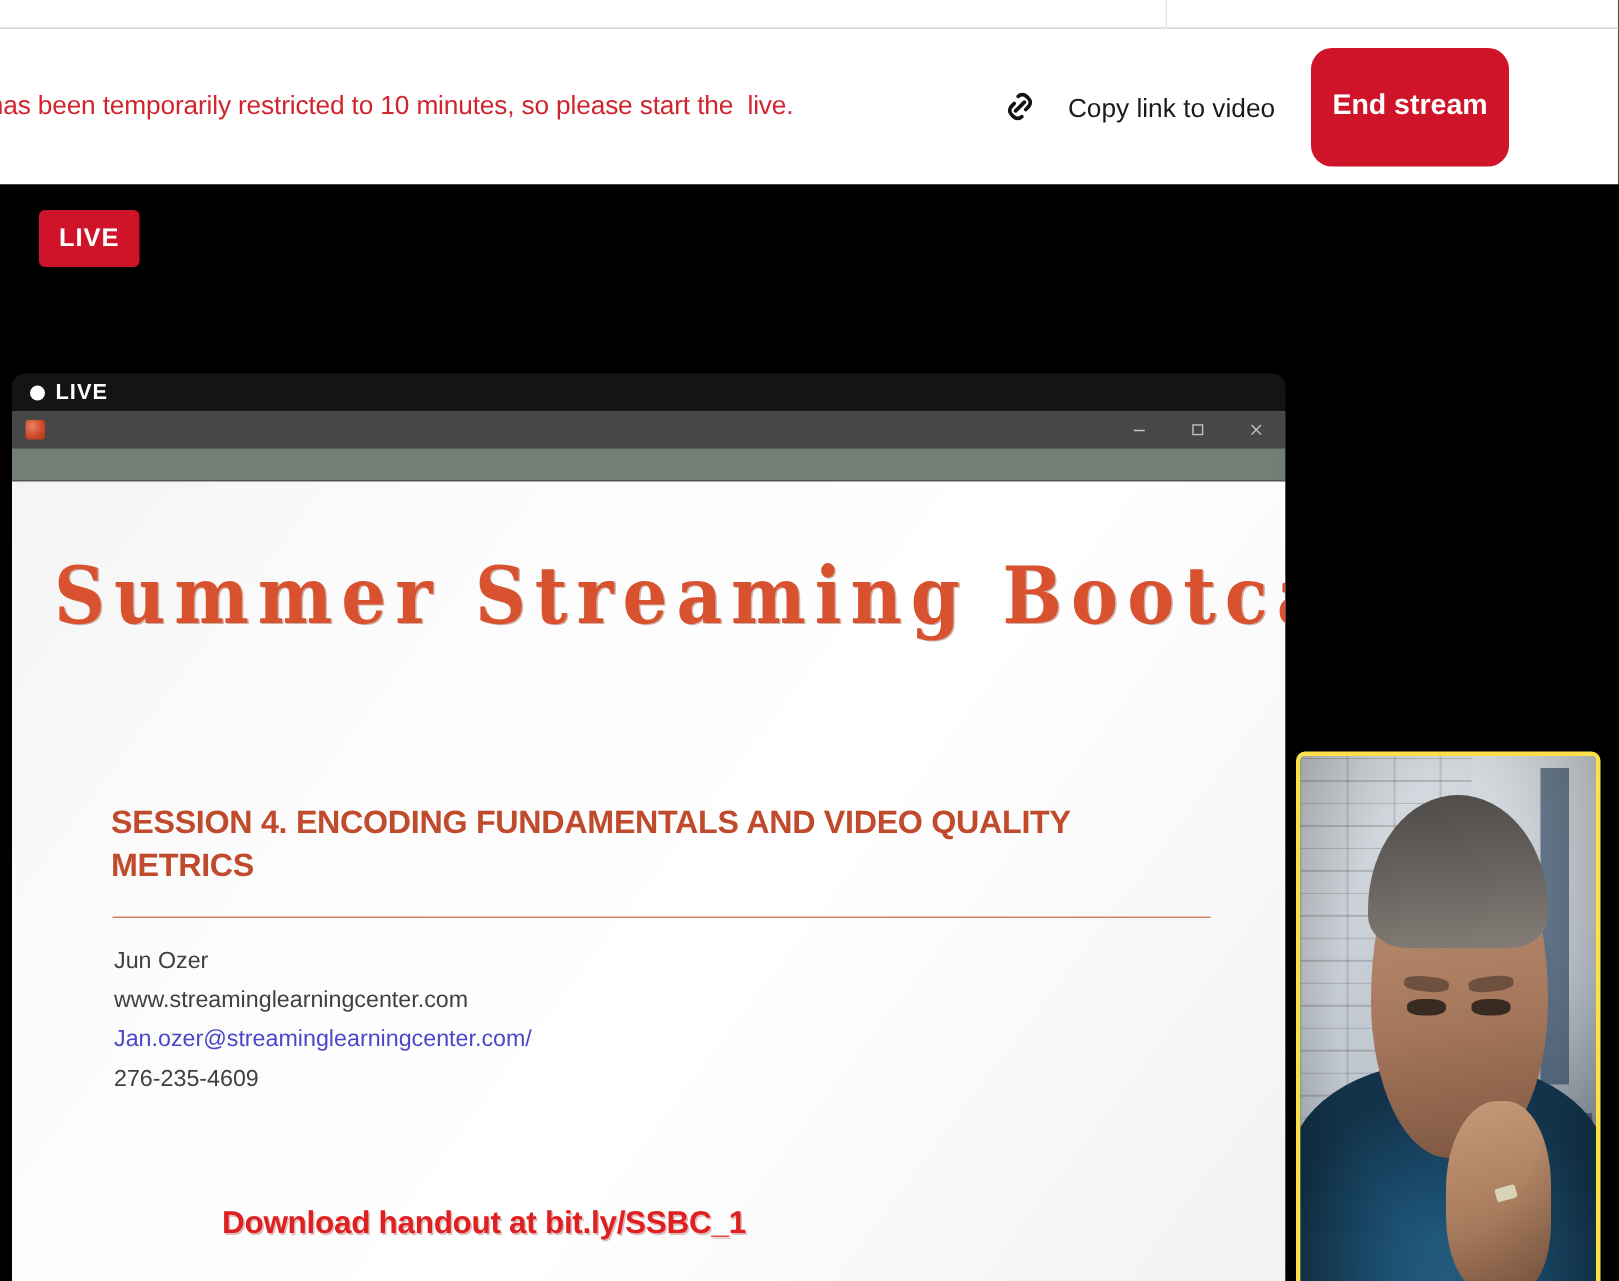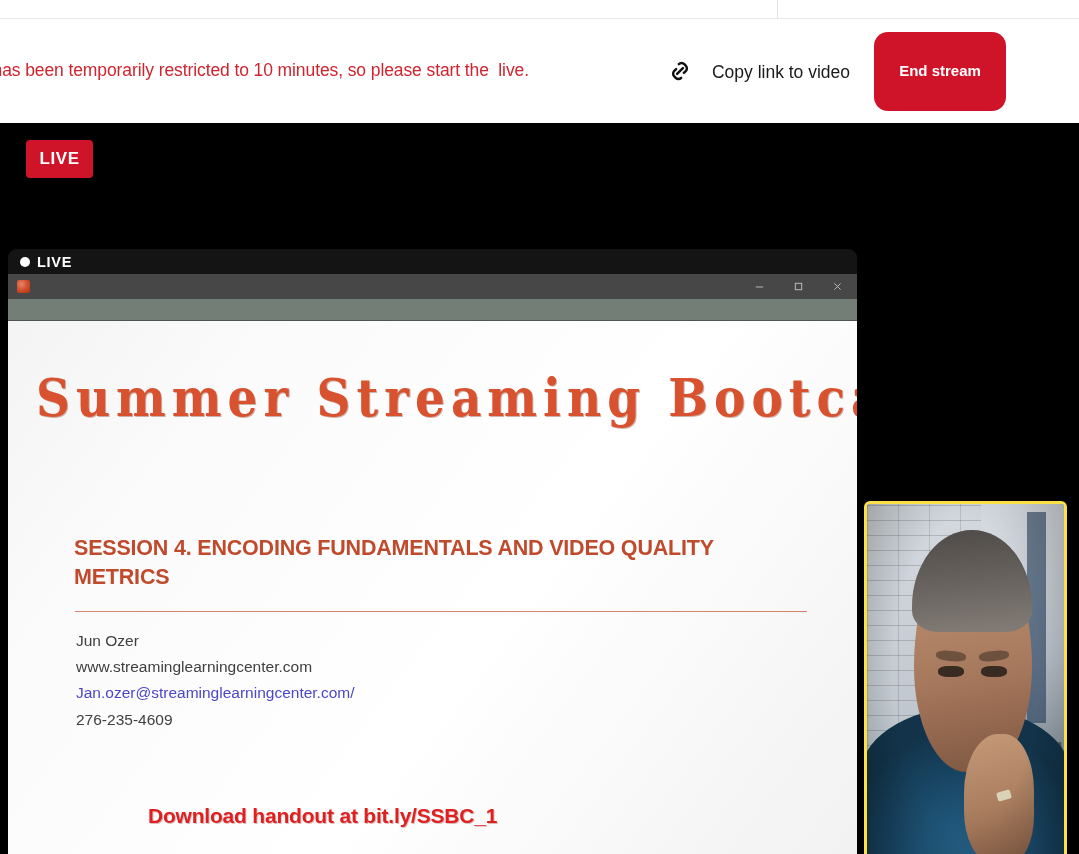--- a/index.html
+++ b/index.html
@@ -47,21 +47,21 @@
   .copy-link-label {
     font-size: 17.5px; line-height: 1.35; text-align: center; flex: 1;
   }
   .end-stream-btn {
     width: 132px; height: 79px;
     margin-left: 16px; margin-right: 22px;
     background: #cf1429;
     color: #fff;
     border: none; border-radius: 14px;
     font-family: "Liberation Sans", sans-serif;
-    font-size: 15px; font-weight: bold; line-height: 1.28;
+    font-size: 19px; font-weight: bold; line-height: 1.28;
     cursor: pointer;
   }
 
   
   .stage {
     position: absolute; left: 0; top: 123px; width: 1079px; height: 731px;
     background: #000;
   }
   .live-badge {
     position: absolute; left: 26px; top: 17px;

